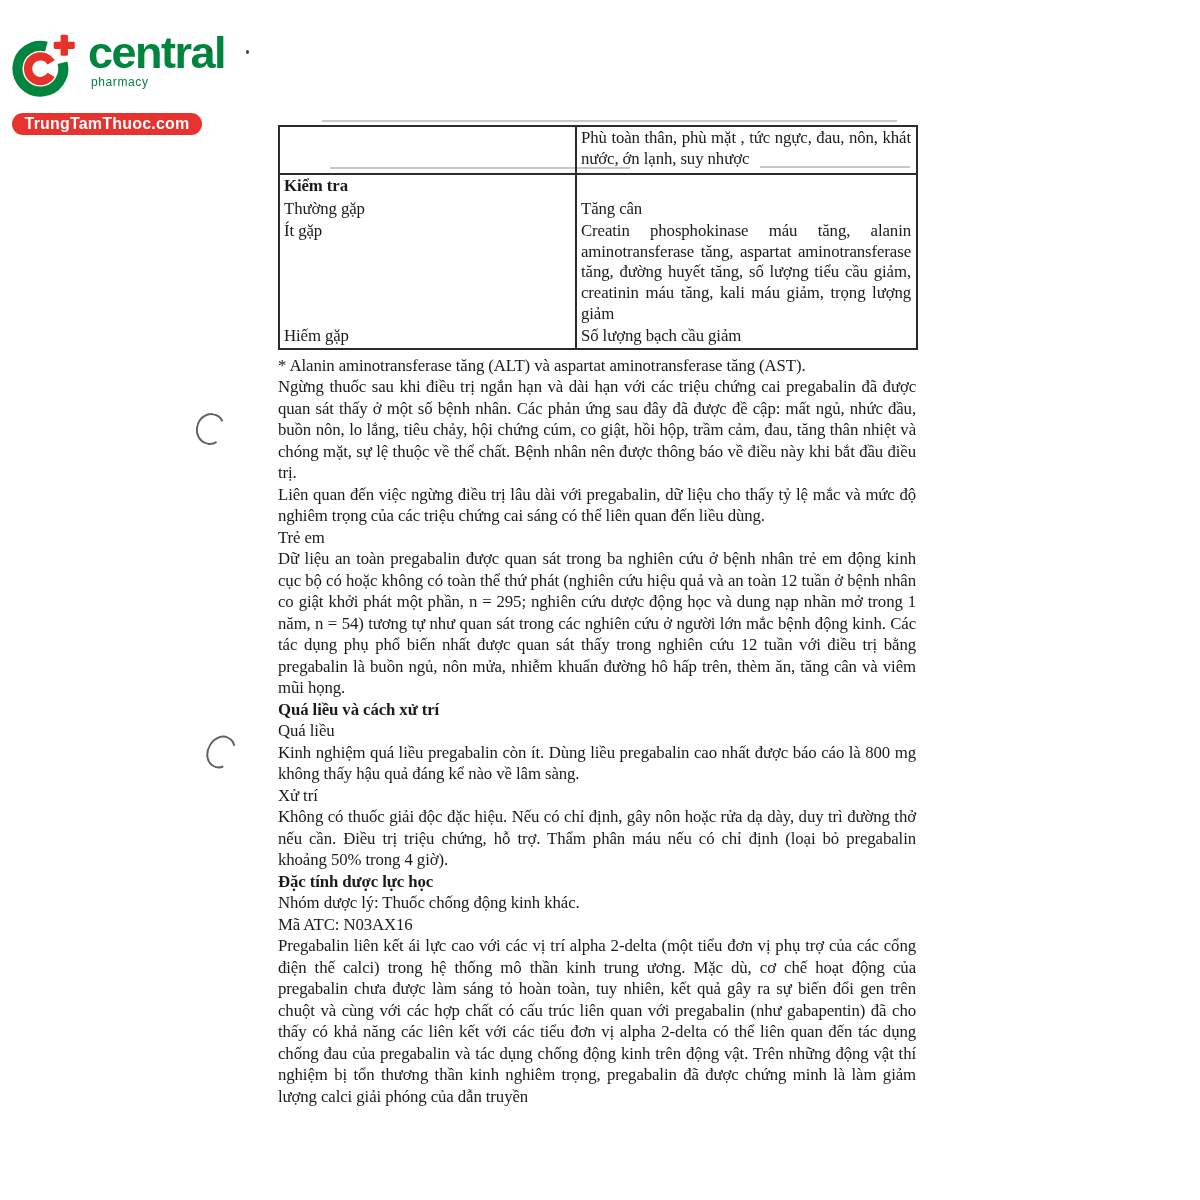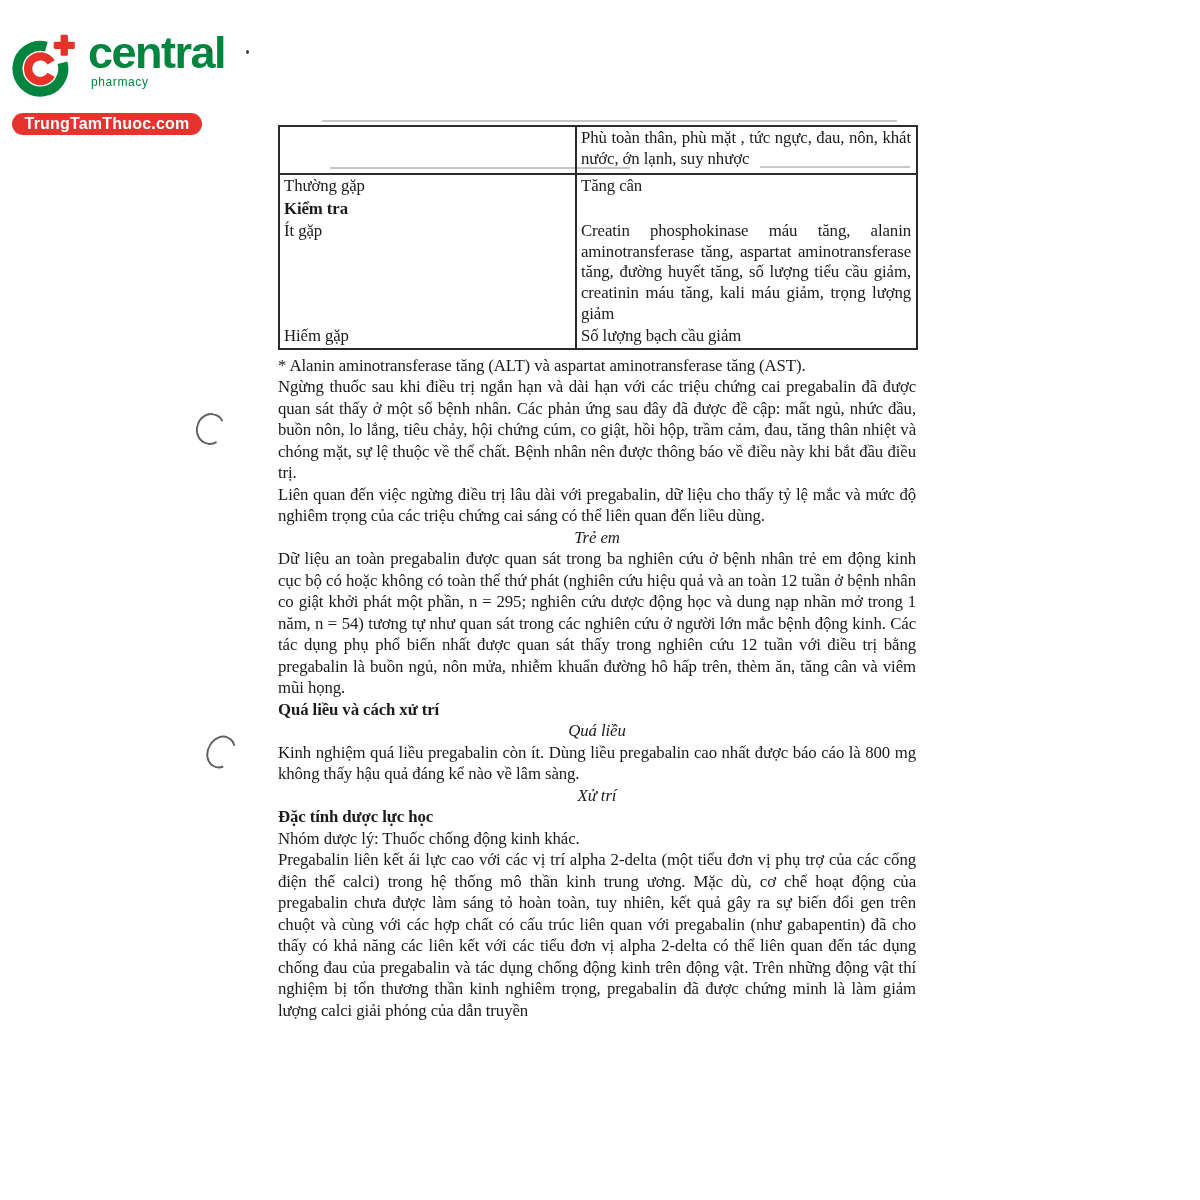--- a/index.html
+++ b/index.html
@@ -50,21 +50,21 @@
   }
   table.adr td{padding:1px 5px 1px 4px;vertical-align:top;}
   table.adr td.c2{border-left:2px solid var(--line);text-align:justify;}
   table.adr tr.first td{border-bottom:2px solid var(--line);}
   table.adr tr.first td.c1{height:44px;}
   .cell-bold{font-weight:bold;}
 
   .doc-body{margin-top:5px;font-size:16.8px;line-height:21.5px;letter-spacing:-0.1px;}
   .para{margin:0;text-align:justify;}
   .para.bold-heading{font-weight:bold;text-align:left;}
-  .para.italic-heading{font-style:italic;text-align:center;}
+  .para.italic-heading{text-align:left;}
   .para.footnote{text-align:left;}
 </style>
 </head>
 <body>
 
 <div class="page">
 
   <div class="logo">
     <div class="logo-row">
       <svg class="logo-glyph" viewBox="0 0 72 80">
@@ -94,26 +94,26 @@
       <colgroup>
           <col style="width:297px">
           <col style="width:341px">
         </colgroup>
       <tbody>
           <tr class="first">
             <td class="c1"></td>
             <td class="c2">Phù toàn thân, phù mặt , tức ngực, đau, nôn, khát nước, ớn lạnh, suy nhược</td>
           </tr>
           <tr class="sub">
+            <td class="c1 cell-bold">Kiểm tra</td>
+            <td class="c2"></td>
+          </tr>
+          <tr class="sub">
             <td class="c1">Thường gặp</td>
             <td class="c2">Tăng cân</td>
-          </tr>
-          <tr class="sub">
-            <td class="c1 cell-bold">Kiểm tra</td>
-            <td class="c2"></td>
           </tr>
           <tr class="sub">
             <td class="c1">Ít gặp</td>
             <td class="c2">Creatin phosphokinase máu tăng, alanin aminotransferase tăng, aspartat aminotransferase tăng, đường huyết tăng, số lượng tiểu cầu giảm, creatinin máu tăng, kali máu giảm, trọng lượng giảm</td>
           </tr>
           <tr class="sub">
             <td class="c1">Hiếm gặp</td>
             <td class="c2">Số lượng bạch cầu giảm</td>
           </tr>
         </tbody>
@@ -121,19 +121,21 @@
     <div class="doc-body">
         <p class="para footnote">* Alanin aminotransferase tăng (ALT) và aspartat aminotransferase tăng (AST).</p>
         <p class="para body">Ngừng thuốc sau khi điều trị ngắn hạn và dài hạn với các triệu chứng cai pregabalin đã được quan sát thấy ở một số bệnh nhân. Các phản ứng sau đây đã được đề cập: mất ngủ, nhức đầu, buồn nôn, lo lắng, tiêu chảy, hội chứng cúm, co giật, hồi hộp, trầm cảm, đau, tăng thân nhiệt và chóng mặt, sự lệ thuộc về thể chất. Bệnh nhân nên được thông báo về điều này khi bắt đầu điều trị.</p>
         <p class="para body">Liên quan đến việc ngừng điều trị lâu dài với pregabalin, dữ liệu cho thấy tỷ lệ mắc và mức độ nghiêm trọng của các triệu chứng cai sáng có thể liên quan đến liều dùng.</p>
         <p class="para italic-heading">Trẻ em</p>
         <p class="para body">Dữ liệu an toàn pregabalin được quan sát trong ba nghiên cứu ở bệnh nhân trẻ em động kinh cục bộ có hoặc không có toàn thể thứ phát (nghiên cứu hiệu quả và an toàn 12 tuần ở bệnh nhân co giật khởi phát một phần, n = 295; nghiên cứu dược động học và dung nạp nhãn mở trong 1 năm, n = 54) tương tự như quan sát trong các nghiên cứu ở người lớn mắc bệnh động kinh. Các tác dụng phụ phổ biến nhất được quan sát thấy trong nghiên cứu 12 tuần với điều trị bằng pregabalin là buồn ngủ, nôn mửa, nhiễm khuẩn đường hô hấp trên, thèm ăn, tăng cân và viêm mũi họng.</p>
         <p class="para bold-heading">Quá liều và cách xử trí</p>
         <p class="para italic-heading">Quá liều</p>
         <p class="para body">Kinh nghiệm quá liều pregabalin còn ít. Dùng liều pregabalin cao nhất được báo cáo là 800 mg không thấy hậu quả đáng kể nào về lâm sàng.</p>
         <p class="para italic-heading">Xử trí</p>
+        <p class="para body">Không có thuốc giải độc đặc hiệu. Nếu có chỉ định, gây nôn hoặc rửa dạ dày, duy trì đường thở nếu cần. Điều trị triệu chứng, hỗ trợ. Thẩm phân máu nếu có chỉ định (loại bỏ pregabalin khoảng 50% trong 4 giờ).</p>
         <p class="para bold-heading">Đặc tính dược lực học</p>
         <p class="para body">Nhóm dược lý: Thuốc chống động kinh khác.</p>
+        <p class="para body">Mã ATC: N03AX16</p>
         <p class="para body">Pregabalin liên kết ái lực cao với các vị trí alpha 2-delta (một tiểu đơn vị phụ trợ của các cổng điện thế calci) trong hệ thống mô thần kinh trung ương. Mặc dù, cơ chế hoạt động của pregabalin chưa được làm sáng tỏ hoàn toàn, tuy nhiên, kết quả gây ra sự biến đổi gen trên chuột và cùng với các hợp chất có cấu trúc liên quan với pregabalin (như gabapentin) đã cho thấy có khả năng các liên kết với các tiểu đơn vị alpha 2-delta có thể liên quan đến tác dụng chống đau của pregabalin và tác dụng chống động kinh trên động vật. Trên những động vật thí nghiệm bị tổn thương thần kinh nghiêm trọng, pregabalin đã được chứng minh là làm giảm lượng calci giải phóng của dẫn truyền</p>
       </div>
   </div>
 
 </div>
 
 </body></html>

